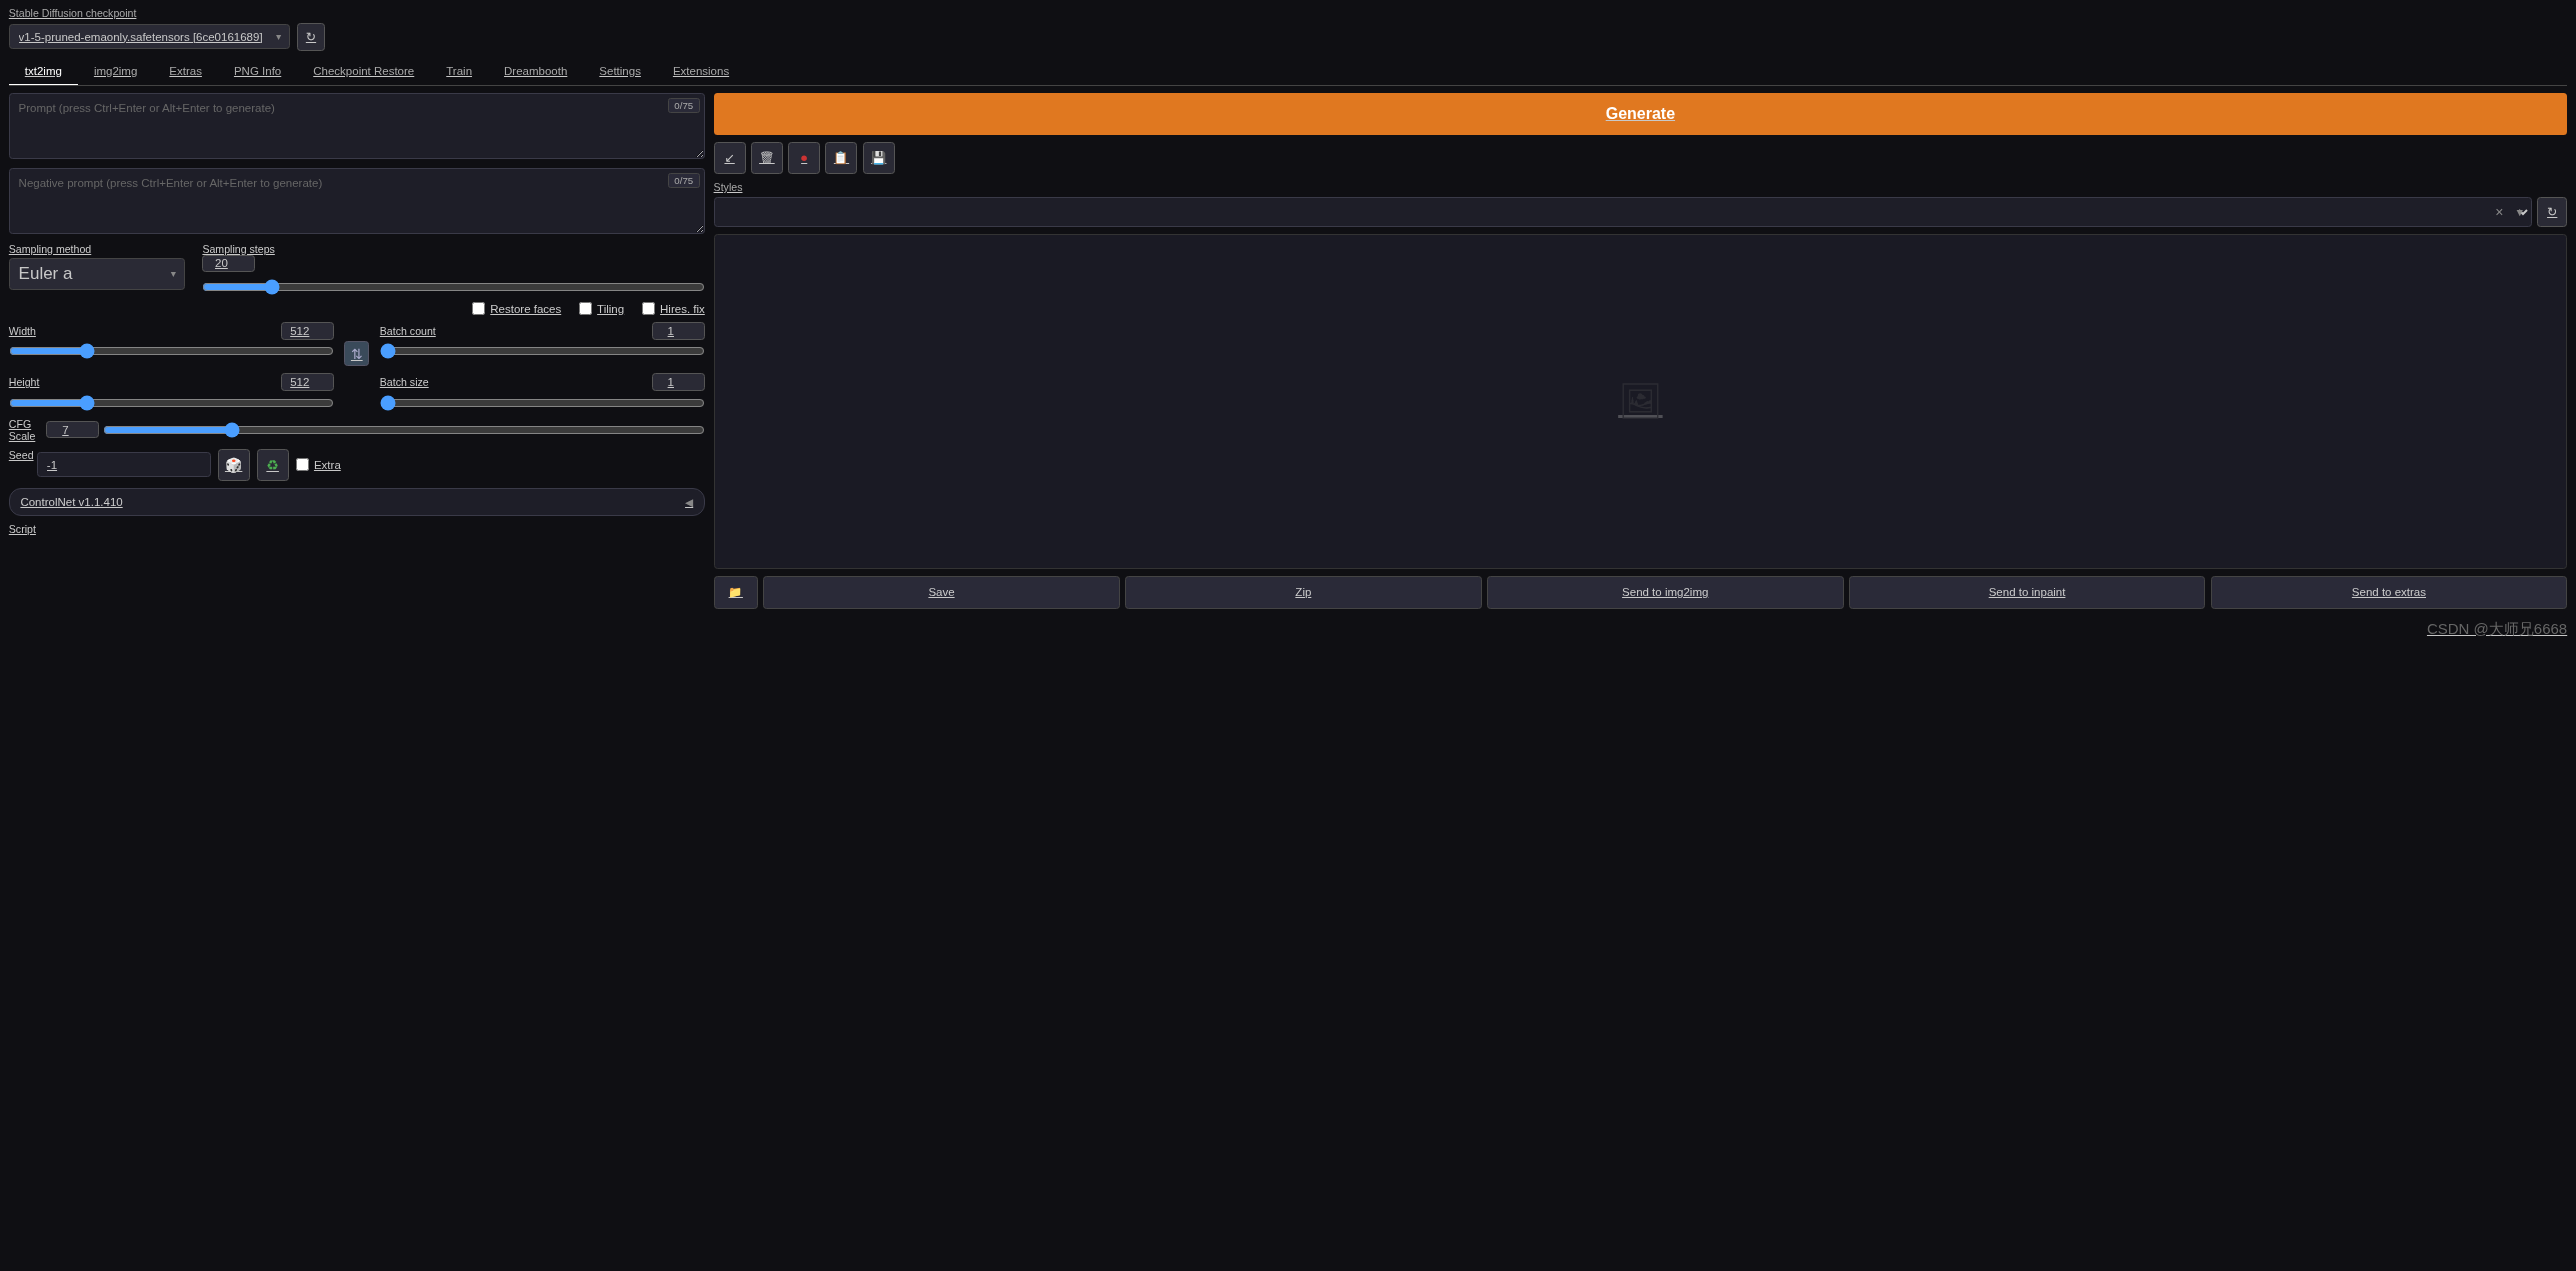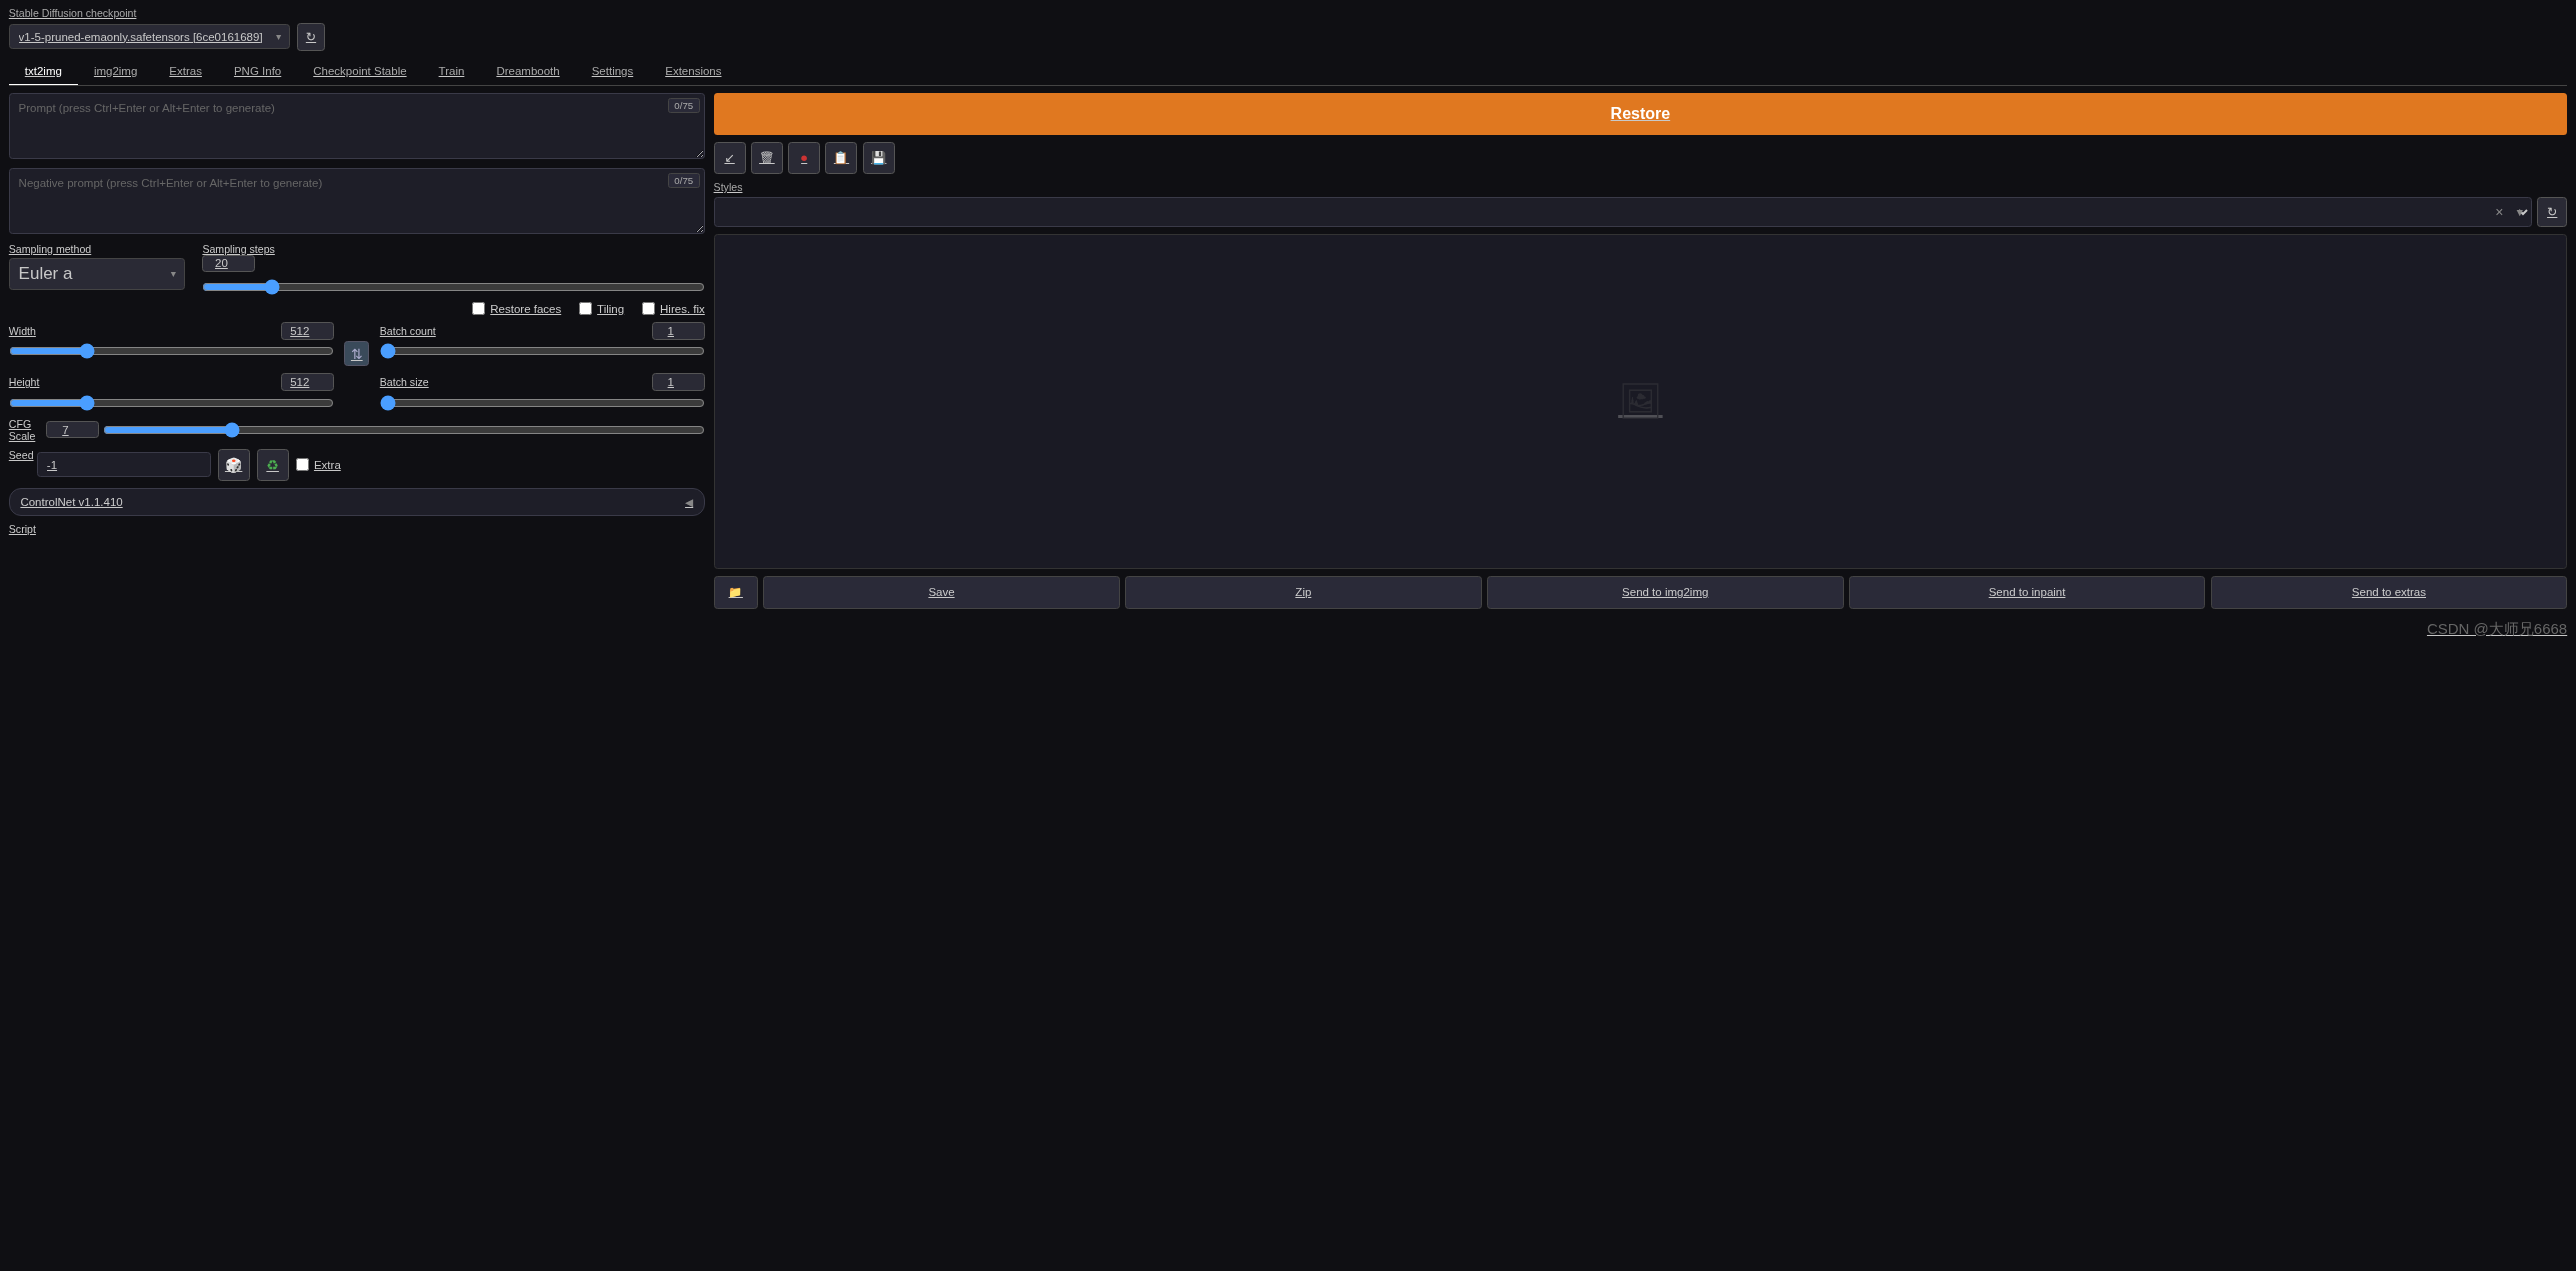--- a/index.html
+++ b/index.html
@@ -470,21 +470,21 @@
         <span>↻</span>
       </button>
     </div>
   </div>
 
   <div class="tabs-row">
     <div class="tab active">txt2img</div>
     <div class="tab">img2img</div>
     <div class="tab">Extras</div>
     <div class="tab">PNG Info</div>
-    <div class="tab">Checkpoint Stable</div>
+    <div class="tab">Checkpoint Restore</div>
     <div class="tab">Train</div>
     <div class="tab">Dreambooth</div>
     <div class="tab">Settings</div>
     <div class="tab">Extensions</div>
   </div>
 
   <div class="main-layout">
 
     <div class="left-panel">
 
@@ -606,21 +606,21 @@
       </div>
 
       <div class="script-section">
         <div class="field-label">Script</div>
       </div>
     </div>
 
     <div class="right-panel">
 
       <div class="generate-section">
-        <button class="generate-btn">Restore</button>
+        <button class="generate-btn">Generate</button>
         <div class="action-icons-row">
           <button class="icon-btn">
             <span>↙</span>
           </button>
           <button class="icon-btn">
             <span>🗑</span>
           </button>
           <button class="icon-btn">
             <span style="color:#cc3333;">⏺</span>
           </button>

